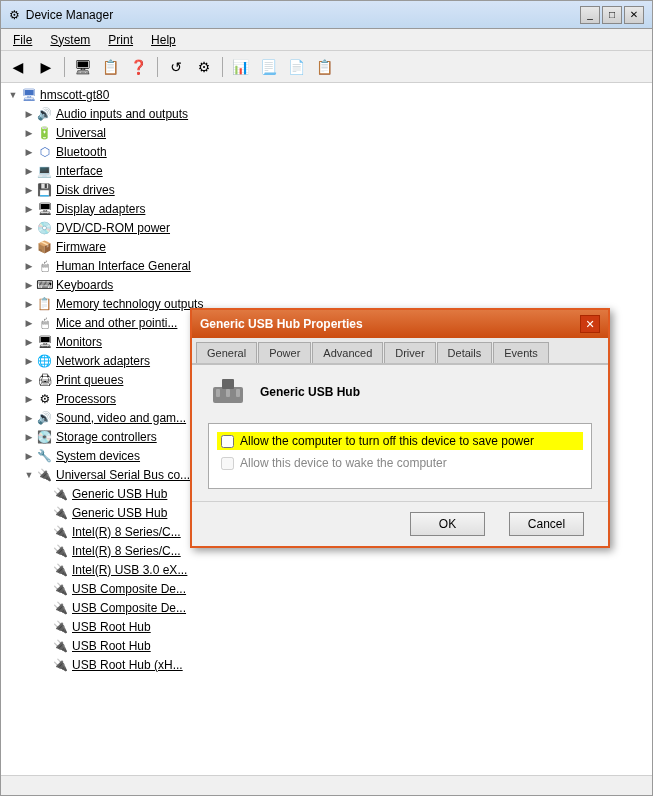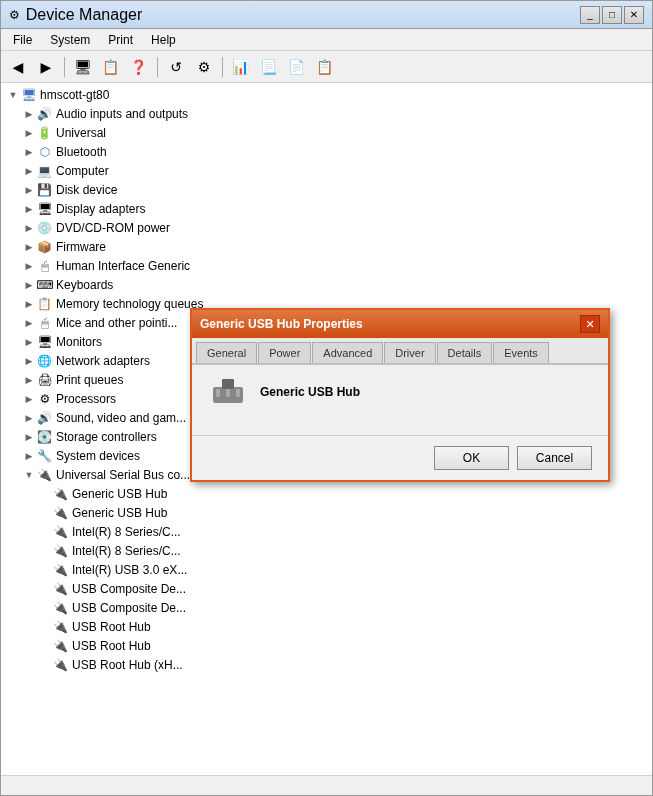--- a/index.html
+++ b/index.html
@@ -33,21 +33,21 @@
       justify-content: space-between;
     }
 
     .title-bar-left {
       display: flex;
       align-items: center;
       gap: 6px;
     }
 
     .title-bar-title {
-      font-size: 16px;
+      font-size: 12px;
       font-weight: normal;
       color: #000;
     }
 
     .title-bar-controls {
       display: flex;
       gap: 2px;
     }
 
     .title-bar-btn {
@@ -70,20 +70,21 @@
       align-items: center;
       padding: 0 4px;
       border-bottom: 1px solid #d0d0d0;
       gap: 2px;
     }
 
     .menu-item {
       padding: 2px 8px;
       font-size: 12px;
       cursor: pointer;
+      text-decoration: underline;
     }
 
     
     .toolbar {
       background: #f0f0f0;
       height: 32px;
       display: flex;
       align-items: center;
       padding: 0 4px;
       border-bottom: 1px solid #d0d0d0;
@@ -145,20 +146,21 @@
       flex-shrink: 0;
       display: flex;
       align-items: center;
       justify-content: center;
       font-size: 12px;
     }
 
     .tree-label {
       font-size: 12px;
       color: #000;
+      text-decoration: underline;
     }
 
     
     .icon-computer { color: #4472c4; }
     .icon-bluetooth { color: #4472c4; }
 
     
     .status-bar {
       height: 20px;
       background: #f0f0f0;
@@ -305,22 +307,22 @@
     }
 
     .checkbox-label {
       font-size: 12px;
     }
 
     
     .dialog-footer {
       display: flex;
       justify-content: flex-end;
-      gap: 8px;
-      padding: 10px 16px;
+      gap: 24px;
+      padding: 10px 24px;
       border-top: 1px solid #d0d0d0;
     }
 
     .dialog-btn {
       width: 75px;
       height: 24px;
       font-size: 12px;
       cursor: pointer;
       border: 1px solid #888;
       background: linear-gradient(to bottom, #f5f5f5, #e0e0e0);
@@ -389,27 +391,27 @@
 
     <div class="tree-item" style="padding-left:20px;">
       <span class="tree-expander">▶</span>
       <span class="tree-icon icon-bluetooth">⬡</span>
       <span class="tree-label">Bluetooth</span>
     </div>
 
     <div class="tree-item" style="padding-left:20px;">
       <span class="tree-expander">▶</span>
       <span class="tree-icon">💻</span>
-      <span class="tree-label">Computer</span>
+      <span class="tree-label">Interface</span>
     </div>
 
     <div class="tree-item" style="padding-left:20px;">
       <span class="tree-expander">▶</span>
       <span class="tree-icon">💾</span>
-      <span class="tree-label">Disk device</span>
+      <span class="tree-label">Disk drives</span>
     </div>
 
     <div class="tree-item" style="padding-left:20px;">
       <span class="tree-expander">▶</span>
       <span class="tree-icon">🖥</span>
       <span class="tree-label">Display adapters</span>
     </div>
 
     <div class="tree-item" style="padding-left:20px;">
       <span class="tree-expander">▶</span>
@@ -419,33 +421,33 @@
 
     <div class="tree-item" style="padding-left:20px;">
       <span class="tree-expander">▶</span>
       <span class="tree-icon">📦</span>
       <span class="tree-label">Firmware</span>
     </div>
 
     <div class="tree-item" style="padding-left:20px;">
       <span class="tree-expander">▶</span>
       <span class="tree-icon">🖱</span>
-      <span class="tree-label">Human Interface Generic</span>
+      <span class="tree-label">Human Interface General</span>
     </div>
 
     <div class="tree-item" style="padding-left:20px;">
       <span class="tree-expander">▶</span>
       <span class="tree-icon">⌨</span>
       <span class="tree-label">Keyboards</span>
     </div>
 
     <div class="tree-item" style="padding-left:20px;">
       <span class="tree-expander">▶</span>
       <span class="tree-icon">📋</span>
-      <span class="tree-label">Memory technology queues</span>
+      <span class="tree-label">Memory technology outputs</span>
     </div>
 
     <div class="tree-item" style="padding-left:20px;">
       <span class="tree-expander">▶</span>
       <span class="tree-icon">🖱</span>
       <span class="tree-label">Mice and other pointi...</span>
     </div>
 
     <div class="tree-item" style="padding-left:20px;">
       <span class="tree-expander">▶</span>
@@ -567,20 +569,32 @@
             <rect x="5" y="10" width="30" height="16" rx="2" fill="#888"></rect>
             <rect x="14" y="2" width="12" height="10" rx="1" fill="#666"></rect>
             <rect x="8" y="12" width="4" height="8" rx="1" fill="#aaa"></rect>
             <rect x="18" y="12" width="4" height="8" rx="1" fill="#aaa"></rect>
             <rect x="28" y="12" width="4" height="8" rx="1" fill="#aaa"></rect>
           </svg>
         </div>
         <span class="device-name">Generic USB Hub</span>
       </div>
 
+      <div class="power-mgmt-section">
+
+        <div class="checkbox-row highlighted">
+          <input type="checkbox" id="cb1" style="">
+          <label for="cb1" class="checkbox-label">Allow the computer to turn off this device to save power</label>
+        </div>
+
+        <div class="checkbox-row disabled">
+          <input type="checkbox" id="cb2" disabled="" style="">
+          <label for="cb2" class="checkbox-label">Allow this device to wake the computer</label>
+        </div>
+      </div>
     </div>
 
     <div class="dialog-footer">
       <button class="dialog-btn">OK</button>
       <button class="dialog-btn">Cancel</button>
     </div>
   </div>
 </div>
 
 </body></html>

